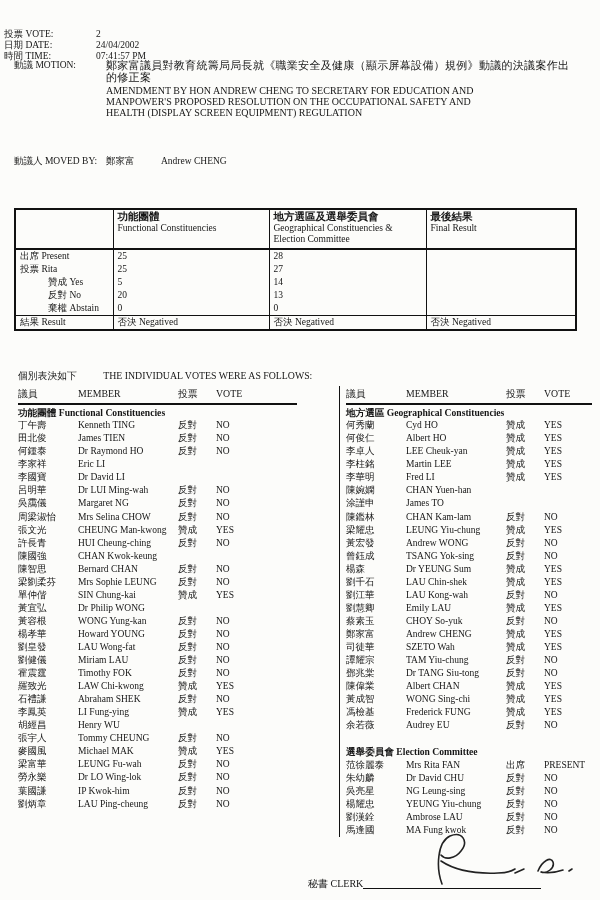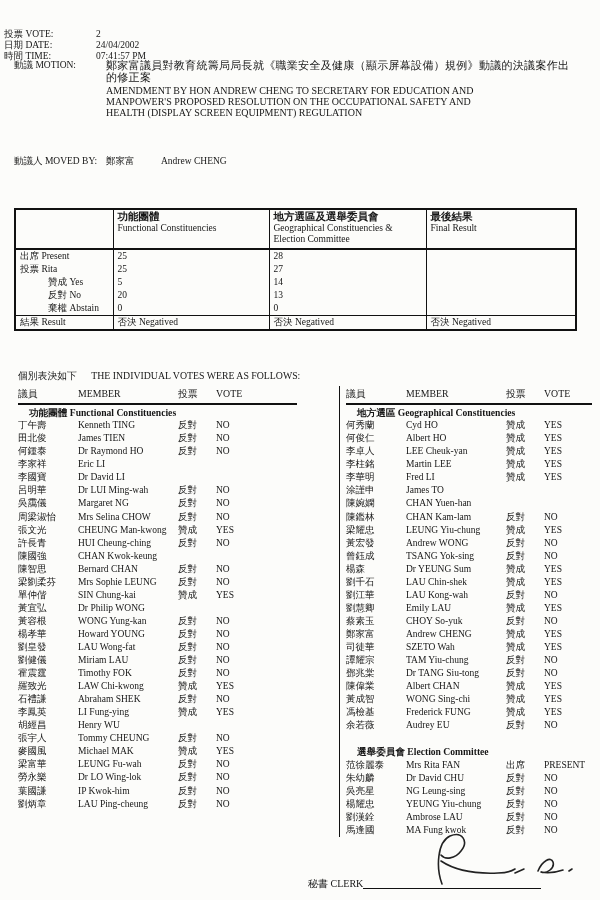--- a/index.html
+++ b/index.html
@@ -33,29 +33,29 @@
   table.summary thead th{border-bottom:2px solid #111;padding-bottom:3px;}
   table.summary th .zh{font-weight:bold;font-size:10.5px;line-height:12px;}
   table.summary col.c0{width:98px;}
   table.summary col.c1{width:156px;}
   table.summary col.c2{width:157px;}
   table.summary col.c3{width:150px;}
   table.summary tr.topline td{border-top:1.2px solid #111;}
   table.summary td.indent{padding-left:32px;}
   
   .ind-heading{position:absolute;left:18px;top:370px;font-size:9.8px;}
-  .ind-heading .zh{margin-right:12px;}
+  .ind-heading .zh{margin-right:24px;}
   
   .cols{position:absolute;left:14px;top:386px;width:578px;display:flex;align-items:stretch;gap:42px;}
   .col{padding:0 0 0 4px;}
   .col.left{width:279px;}
   .col.right{flex:1;border-left:1.5px solid #111;padding-left:6px;}
   .vhead{display:grid;grid-template-columns:60px 100px 38px auto;
     padding:2px 0 4px;border-bottom:2px solid #111;font-size:9.8px;}
-  .sec-title{font-weight:bold;line-height:13.2px;margin-top:1px;font-size:9.6px;margin-left:11px;}
+  .sec-title{font-weight:bold;line-height:13.2px;margin-top:1px;font-size:9.6px;}
   .vrow{display:grid;grid-template-columns:60px 100px 38px auto;line-height:13.05px;}
   .sec-gap{height:12px;}
   
   .signature{position:absolute;left:412px;top:828px;}
   .clerk{position:absolute;left:308px;top:878px;font-size:10px;}
   .clerk .uline{display:inline-block;width:178px;border-bottom:1.6px solid #111;height:10px;vertical-align:bottom;}
 </style>
 </head>
 <body style="background: rgb(252, 252, 250); color: rgb(22, 22, 22);">
 
@@ -384,28 +384,28 @@
             <span>贊成</span>
             <span>YES</span>
           </div>
           <div class="vrow">
             <span>李華明</span>
             <span>Fred LI</span>
             <span>贊成</span>
             <span>YES</span>
           </div>
           <div class="vrow">
+            <span>陳婉嫻</span>
+            <span>CHAN Yuen-han</span>
+            <span></span>
+            <span></span>
+          </div>
+          <div class="vrow">
             <span>涂謹申</span>
             <span>James TO</span>
-            <span></span>
-            <span></span>
-          </div>
-          <div class="vrow">
-            <span>陳婉嫻</span>
-            <span>CHAN Yuen-han</span>
             <span></span>
             <span></span>
           </div>
           <div class="vrow">
             <span>陳鑑林</span>
             <span>CHAN Kam-lam</span>
             <span>反對</span>
             <span>NO</span>
           </div>
           <div class="vrow">

